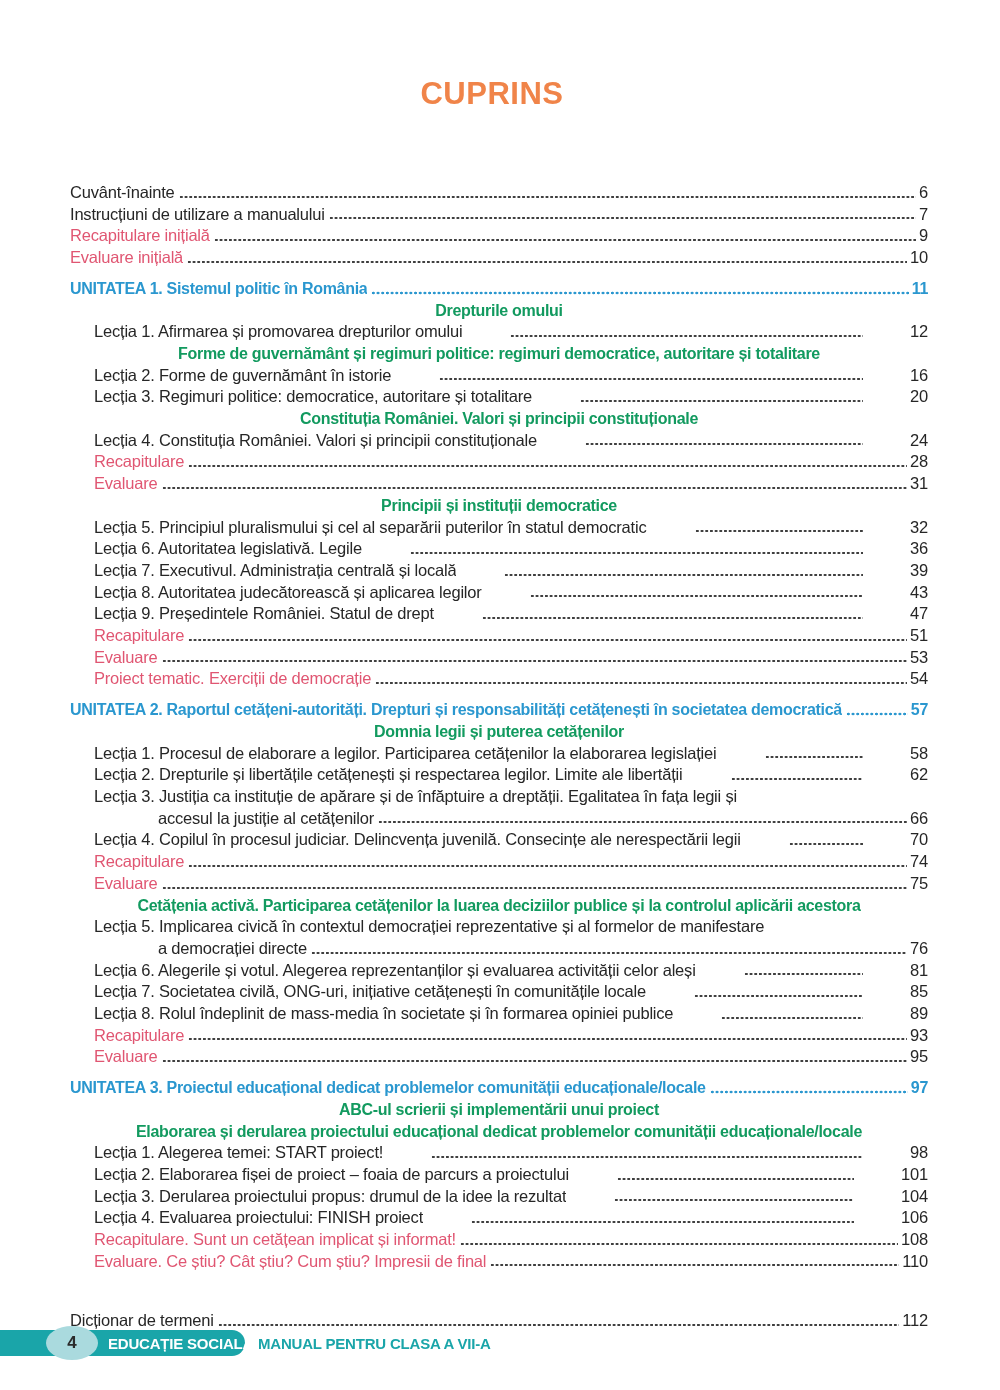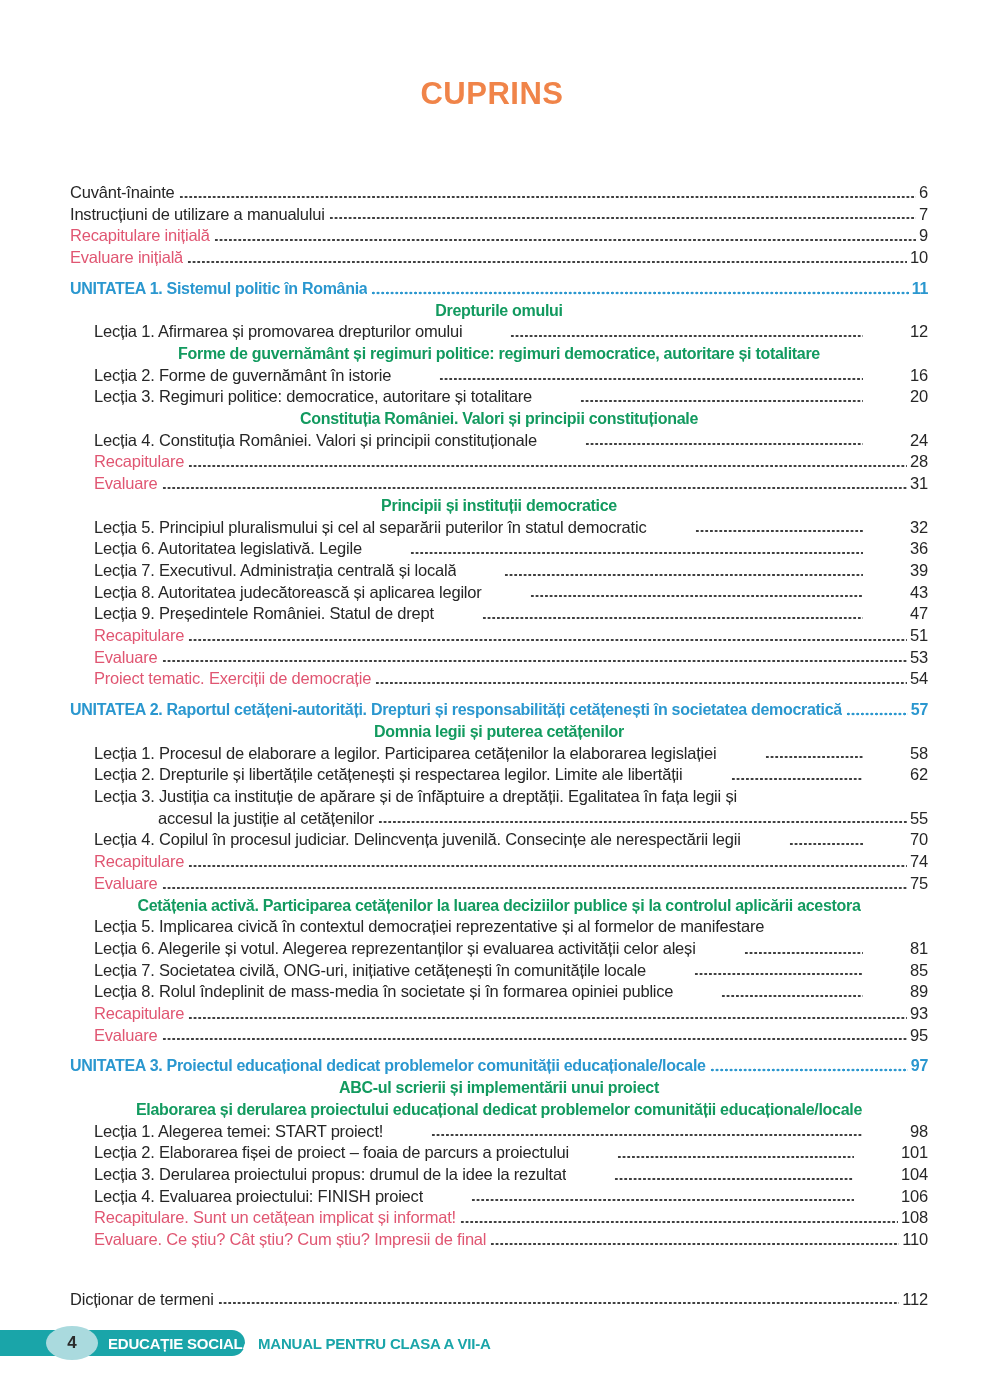--- a/index.html
+++ b/index.html
@@ -246,40 +246,45 @@
         <span class="txt">Lecția 2. Drepturile și libertățile cetățenești și respectarea legilor. Limite ale libertății</span>
         <span class="dots"></span>
         <span class="pg">62</span>
       </div>
       <div class="row k-nopage">
         <span class="txt">Lecția 3. Justiția ca instituție de apărare și de înfăptuire a dreptății. Egalitatea în fața legii și</span>
       </div>
       <div class="row k-cont">
         <span class="txt">accesul la justiție al cetățenilor</span>
         <span class="dots"></span>
-        <span class="pg">55</span>
+        <span class="pg">66</span>
       </div>
       <div class="row k-lesson">
         <span class="txt">Lecția 4. Copilul în procesul judiciar. Delincvența juvenilă. Consecințe ale nerespectării legii</span>
         <span class="dots"></span>
         <span class="pg">70</span>
       </div>
       <div class="row k-accent1">
         <span class="txt">Recapitulare</span>
         <span class="dots"></span>
         <span class="pg">74</span>
       </div>
       <div class="row k-accent1">
         <span class="txt">Evaluare</span>
         <span class="dots"></span>
         <span class="pg">75</span>
       </div>
       <div class="row k-section"><span class="txt">Cetățenia activă. Participarea cetățenilor la luarea deciziilor publice și la controlul aplicării acestora</span></div>
       <div class="row k-nopage">
         <span class="txt">Lecția 5. Implicarea civică în contextul democrației reprezentative și al formelor de manifestare</span>
+      </div>
+      <div class="row k-cont">
+        <span class="txt">a democrației directe</span>
+        <span class="dots"></span>
+        <span class="pg">76</span>
       </div>
       <div class="row k-lesson">
         <span class="txt">Lecția 6. Alegerile și votul. Alegerea reprezentanților și evaluarea activității celor aleși</span>
         <span class="dots"></span>
         <span class="pg">81</span>
       </div>
       <div class="row k-lesson">
         <span class="txt">Lecția 7. Societatea civilă, ONG-uri, inițiative cetățenești în comunitățile locale</span>
         <span class="dots"></span>
         <span class="pg">85</span>

